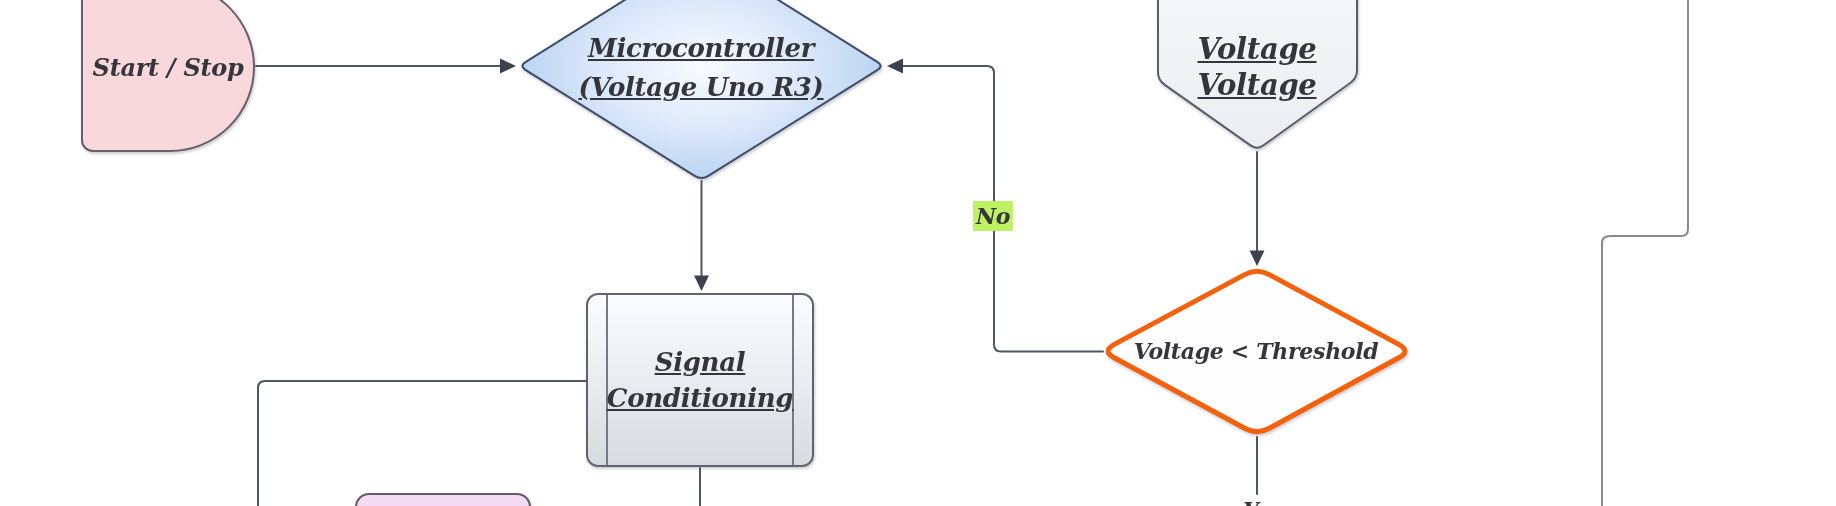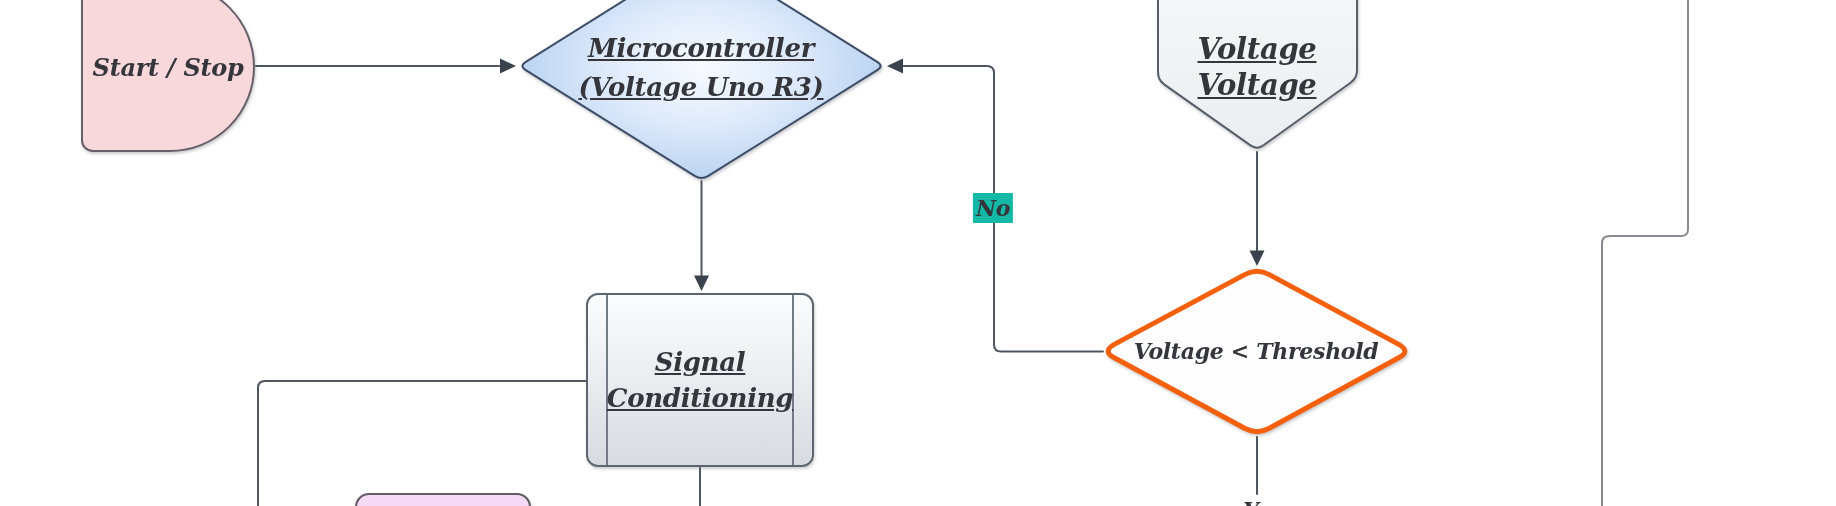--- a/index.html
+++ b/index.html
@@ -54,21 +54,21 @@
     text-align: center;
     white-space: nowrap;
     letter-spacing: -0.3px;
   }
   .lbl .line { display: block; text-decoration: underline; }
   .lbl-start      { left: 144px;  top: 67px;  font-size: 24px; }
   .lbl-micro      { left: 677px;  top: 68px;  font-size: 26px; line-height: 39px; }
   .lbl-sensor     { left: 1233px; top: 67px;  font-size: 29px; line-height: 36px; }
   .lbl-threshold  { left: 1232px; top: 351px; font-size: 22px; }
   .lbl-signal     { left: 676px;  top: 380px; font-size: 26px; line-height: 36px; }
-  .lbl-no         { left: 969px;  top: 208px; font-size: 22px; background: #14b8a6; padding: 2px 3px; }
+  .lbl-no         { left: 969px;  top: 216px; font-size: 22px; background: #bef264; padding: 2px 3px; }
   .lbl-yes        { left: 1239px; top: 510px; font-size: 22px; }
 
   .shape { filter: drop-shadow(1px 2px 1.5px rgba(80,80,95,0.30)); }
   .conn  { fill: none; stroke: #4f565f; stroke-width: 2; stroke-linecap: round; }
   .conn-light { fill: none; stroke: #878b91; stroke-width: 2; stroke-linecap: round; }
   .ah { fill: #3b424d; stroke: none; }
 </style>
 </head>
 <body>
 

